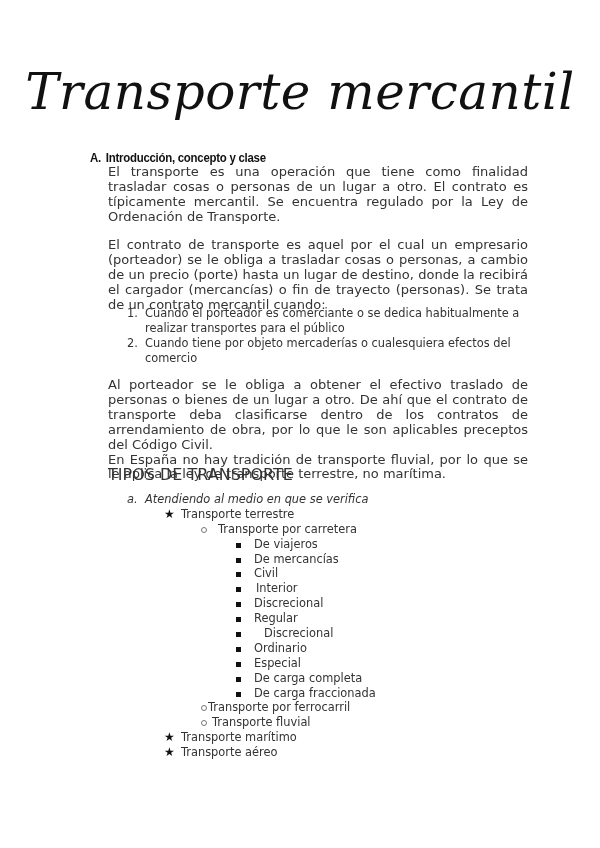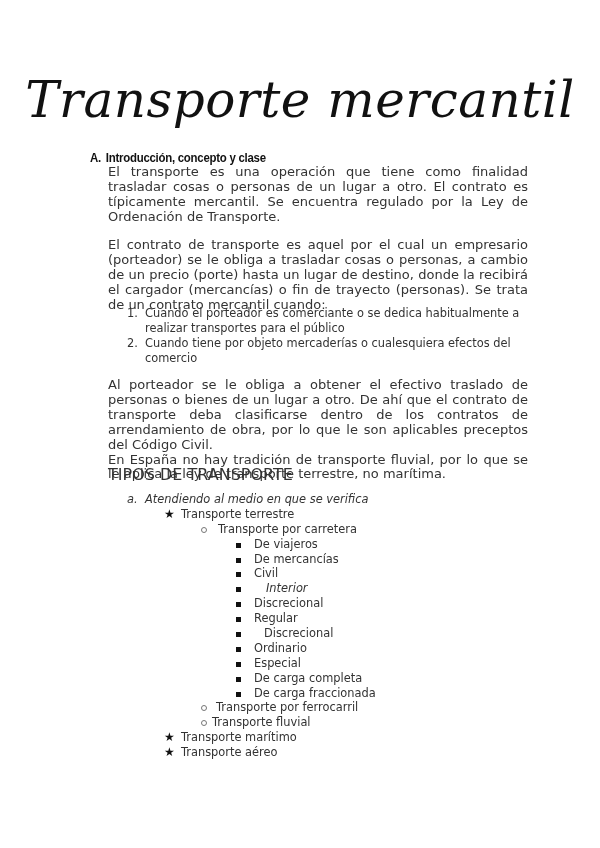--- a/index.html
+++ b/index.html
@@ -1,18 +1,18 @@
 <!DOCTYPE html>
 <html><head>
 <meta charset="utf-8">
 <style>
   html, body { margin: 0; padding: 0; background: #ffffff; }
   body { width: 600px; height: 848px; position: relative; overflow: hidden; color: #333; font-family: "DejaVu Sans", sans-serif; }
   .title {
-    position: absolute; left: 0; top: 70px; width: 600px; text-align: center;
+    position: absolute; left: 0; top: 62px; width: 600px; text-align: center;
     font-family: "DejaVu Serif", serif; font-style: italic; font-size: 50px; color: #111;
     letter-spacing: 0.5px; line-height: 60px;
   }
   .section-heading {
     position: absolute; left: 90px; top: 150px;
     font-family: "Liberation Sans", sans-serif; font-weight: bold; font-size: 13px; color: #111;
     letter-spacing: -0.3px; transform: scaleX(0.88); transform-origin: left top;
   }
   .section-heading .letter { display: inline-block; width: 18px; }
   .body-text {
@@ -85,21 +85,21 @@
     <div class="row">
       <span class="marker" style="left: 236px;"><span class="sq"></span></span>
       <span class="label" style="left: 254px;">De mercancías</span>
     </div>
     <div class="row">
       <span class="marker" style="left: 236px;"><span class="sq"></span></span>
       <span class="label" style="left: 254px;">Civil</span>
     </div>
     <div class="row">
       <span class="marker" style="left: 236px;"><span class="sq"></span></span>
-      <span class="label" style="left: 266px; font-style: italic;">Interior</span>
+      <span class="label" style="left: 256px;">Interior</span>
     </div>
     <div class="row">
       <span class="marker" style="left: 236px;"><span class="sq"></span></span>
       <span class="label" style="left: 254px;">Discrecional</span>
     </div>
     <div class="row">
       <span class="marker" style="left: 236px;"><span class="sq"></span></span>
       <span class="label" style="left: 254px;">Regular</span>
     </div>
     <div class="row">
@@ -117,21 +117,21 @@
     <div class="row">
       <span class="marker" style="left: 236px;"><span class="sq"></span></span>
       <span class="label" style="left: 254px;">De carga completa</span>
     </div>
     <div class="row">
       <span class="marker" style="left: 236px;"><span class="sq"></span></span>
       <span class="label" style="left: 254px;">De carga fraccionada</span>
     </div>
     <div class="row">
       <span class="marker" style="left: 201px;"><span class="circ"></span></span>
-      <span class="label" style="left: 216px;">Transporte por ferrocarril</span>
+      <span class="label" style="left: 208px;">Transporte por ferrocarril</span>
     </div>
     <div class="row">
       <span class="marker" style="left: 201px;"><span class="circ"></span></span>
       <span class="label" style="left: 212px;">Transporte fluvial</span>
     </div>
     <div class="row">
       <span class="marker star" style="left: 164px;">★</span>
       <span class="label" style="left: 181px;">Transporte marítimo</span>
     </div>
     <div class="row">

